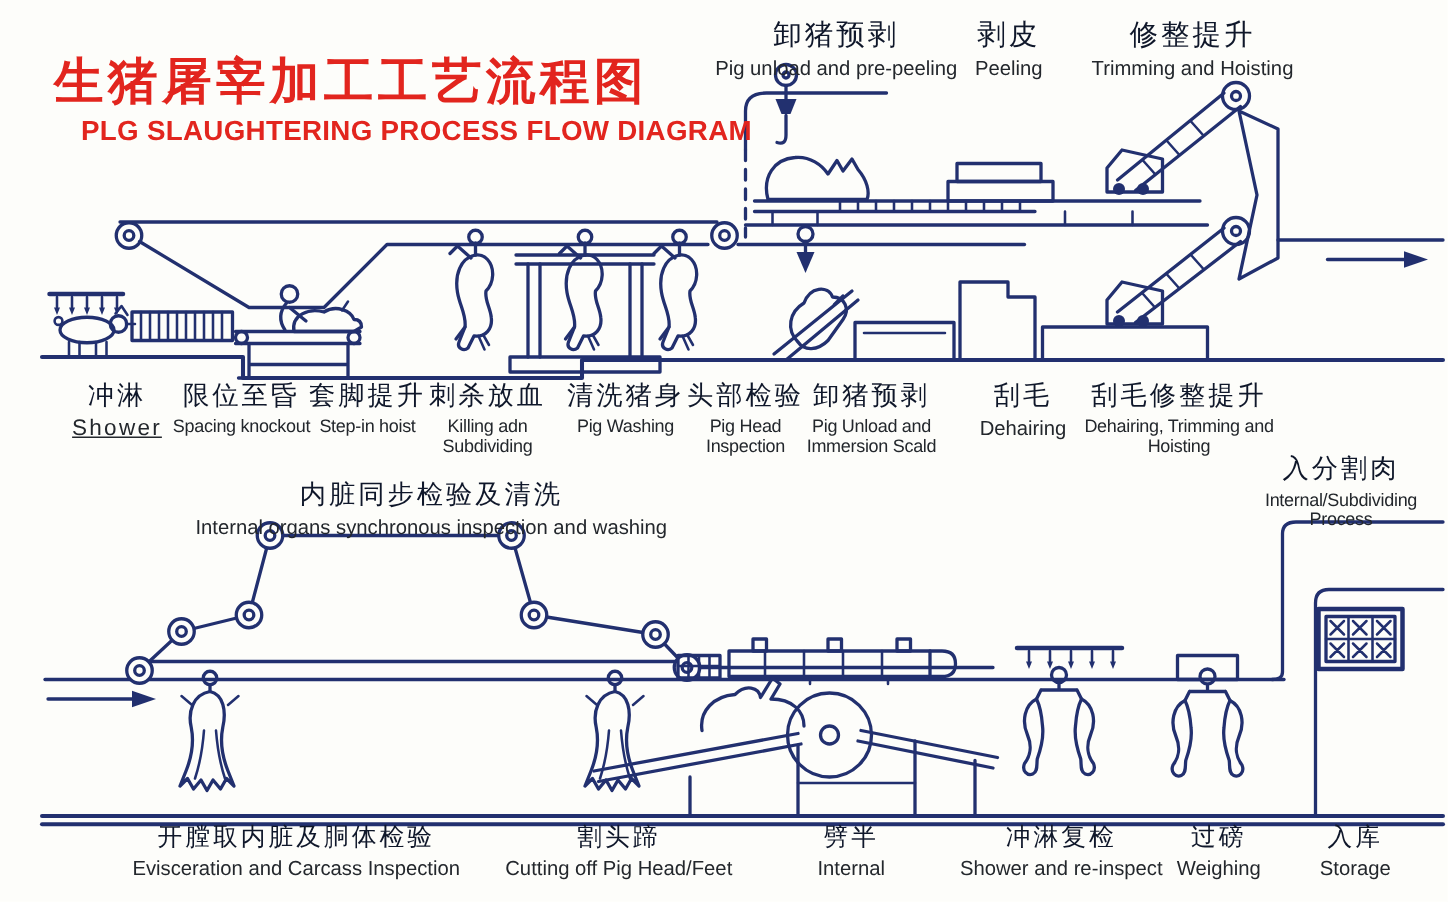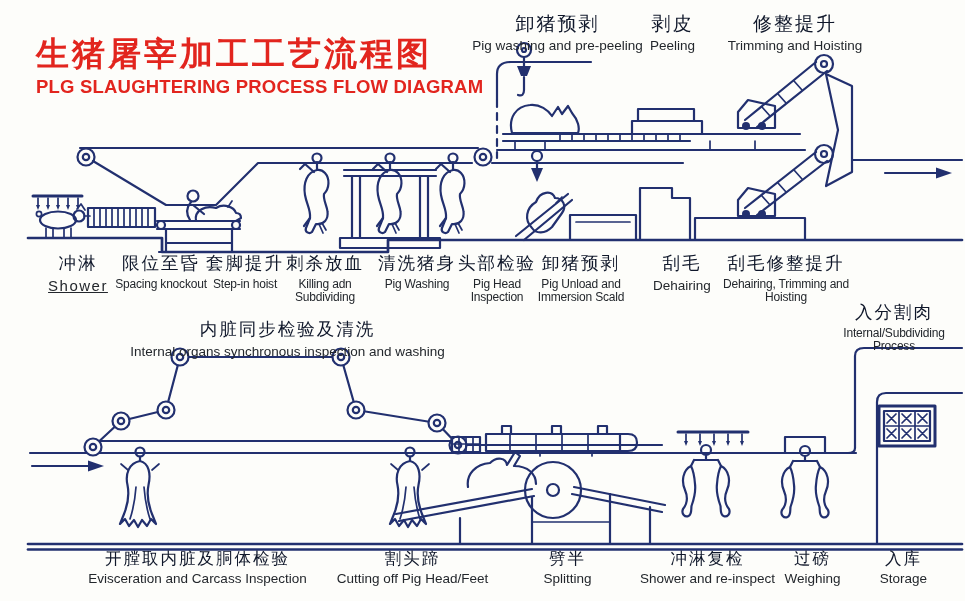--- a/index.html
+++ b/index.html
@@ -5,21 +5,21 @@
   html,body{margin:0;padding:0;}
   #canvas{
     position:relative;width:965px;height:601px;overflow:hidden;
     background:#fdfdfa;
     font-family:"Liberation Sans","DejaVu Sans",sans-serif;
     color:#1f2328;
   }
   #art{position:absolute;left:0;top:0;}
   .title-block{position:absolute;left:36px;top:36px;color:#e2251e;}
   .title-zh{font-size:33px;font-weight:bold;letter-spacing:3px;line-height:1.1;}
-  .title-en{font-size:18.5px;font-weight:bold;letter-spacing:0.2px;margin-top:4px;}
+  .title-en{font-size:18.5px;font-weight:bold;letter-spacing:0.2px;margin-top:4px;margin-left:18px;}
   .station{position:absolute;text-align:center;line-height:1.12;}
   .zh{font-size:17.5px;letter-spacing:2px;display:block;color:#0f172a;}
   .en{font-size:12px;letter-spacing:-0.2px;display:block;margin-top:4px;color:#23272c;}
   .zh-big{font-size:19px;}
   .zh-sm{font-size:16.5px;}
   .en-big{font-size:15px;letter-spacing:1.5px;text-decoration:underline;}
   .en-md{font-size:13.5px;letter-spacing:0;}
   .en-b{font-size:13.5px;letter-spacing:0;}
   svg{stroke:#22306f;fill:none;stroke-width:2.2;stroke-linecap:round;stroke-linejoin:round;}
   svg .fill{fill:#22306f;stroke:none;}
@@ -261,21 +261,21 @@
     </g>
   </svg>
 
   <div class="title-block">
     <div class="title-zh">生猪屠宰加工工艺流程图</div>
     <div class="title-en">PLG SLAUGHTERING PROCESS FLOW DIAGRAM</div>
   </div>
 
   <div class="station" style="left:470px;top:13px;width:175px">
     <span class="zh zh-big">卸猪预剥</span>
-    <span class="en en-md">Pig washing and pre-peeling</span>
+    <span class="en en-md">Pig unload and pre-peeling</span>
   </div>
   <div class="station" style="left:630px;top:13px;width:85px">
     <span class="zh zh-big">剥皮</span>
     <span class="en en-md">Peeling</span>
   </div>
   <div class="station" style="left:715px;top:13px;width:160px">
     <span class="zh zh-big">修整提升</span>
     <span class="en en-md">Trimming and Hoisting</span>
   </div>
 
@@ -328,21 +328,21 @@
   <div class="station" style="left:80px;top:549px;width:235px">
     <span class="zh zh-sm">开膛取内脏及胴体检验</span>
     <span class="en en-b">Evisceration and Carcass Inspection</span>
   </div>
   <div class="station" style="left:330px;top:549px;width:165px">
     <span class="zh zh-sm">割头蹄</span>
     <span class="en en-b">Cutting off Pig Head/Feet</span>
   </div>
   <div class="station" style="left:525px;top:549px;width:85px">
     <span class="zh zh-sm">劈半</span>
-    <span class="en en-b">Splitting</span>
+    <span class="en en-b">Internal</span>
   </div>
   <div class="station" style="left:630px;top:549px;width:155px">
     <span class="zh zh-sm">冲淋复检</span>
     <span class="en en-b">Shower and re-inspect</span>
   </div>
   <div class="station" style="left:775px;top:549px;width:75px">
     <span class="zh zh-sm">过磅</span>
     <span class="en en-b">Weighing</span>
   </div>
   <div class="station" style="left:866px;top:549px;width:75px">

